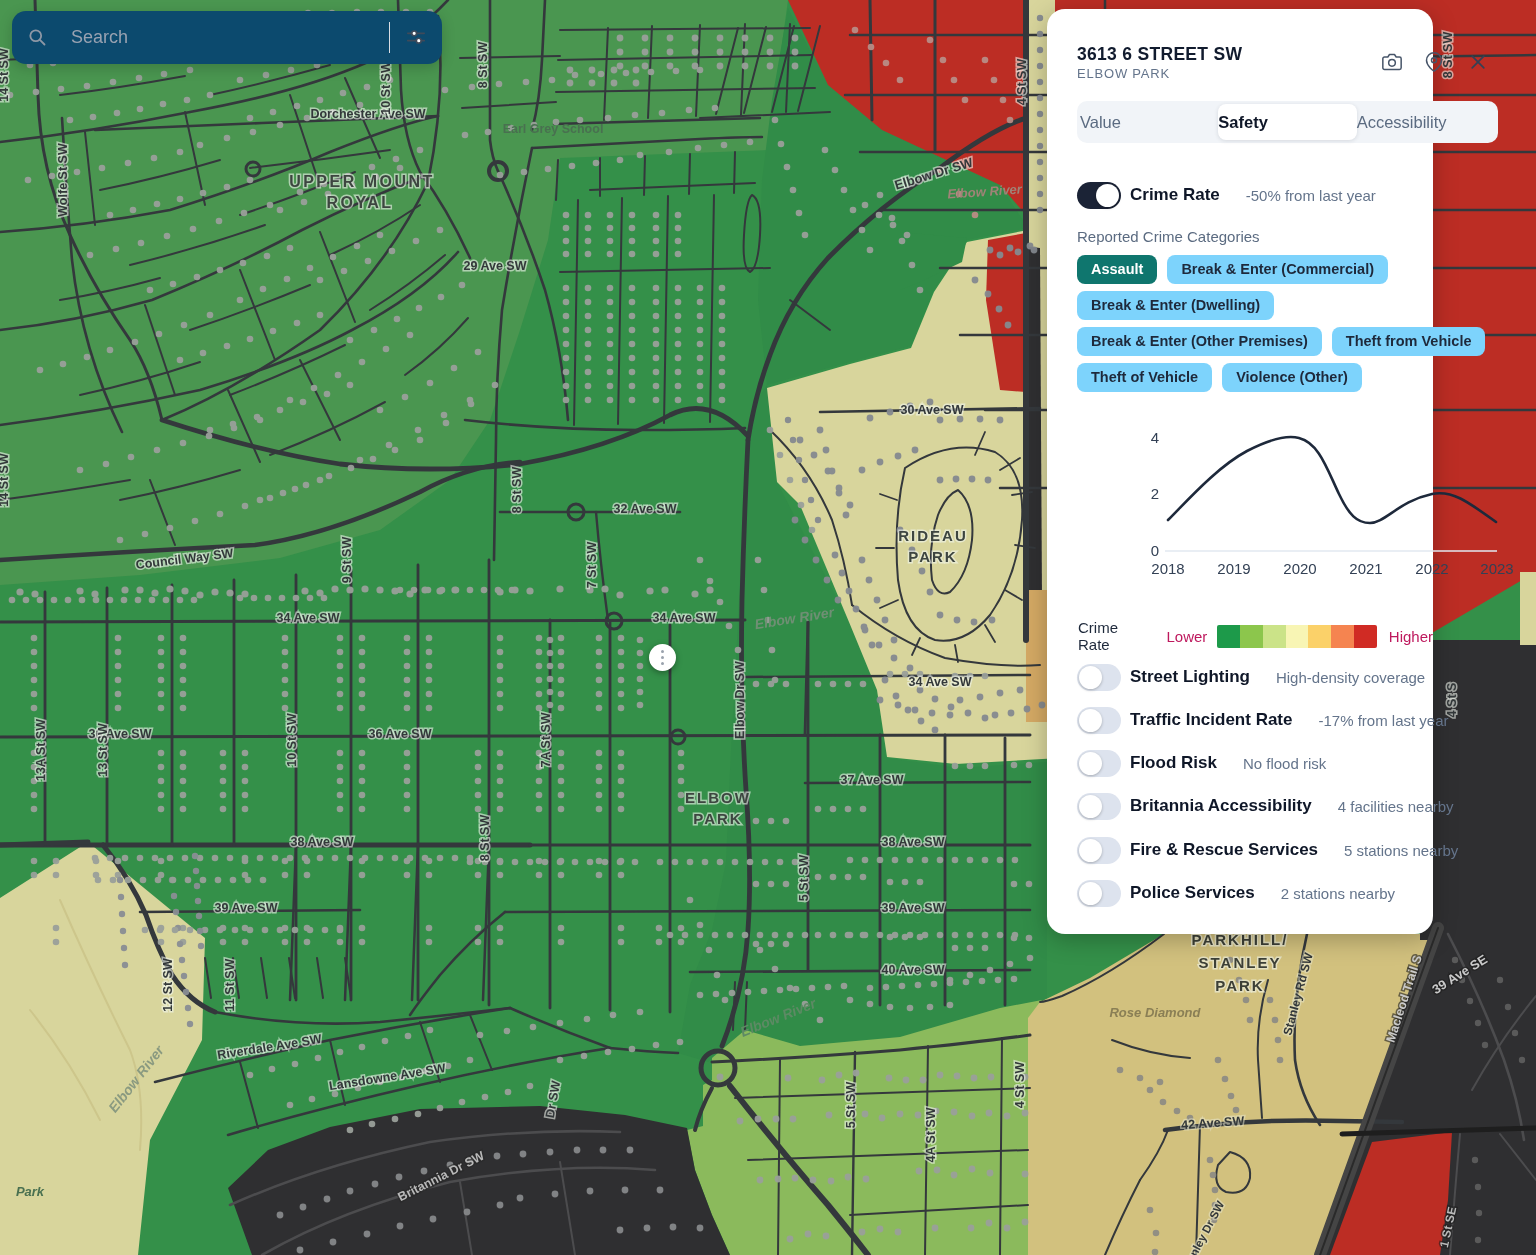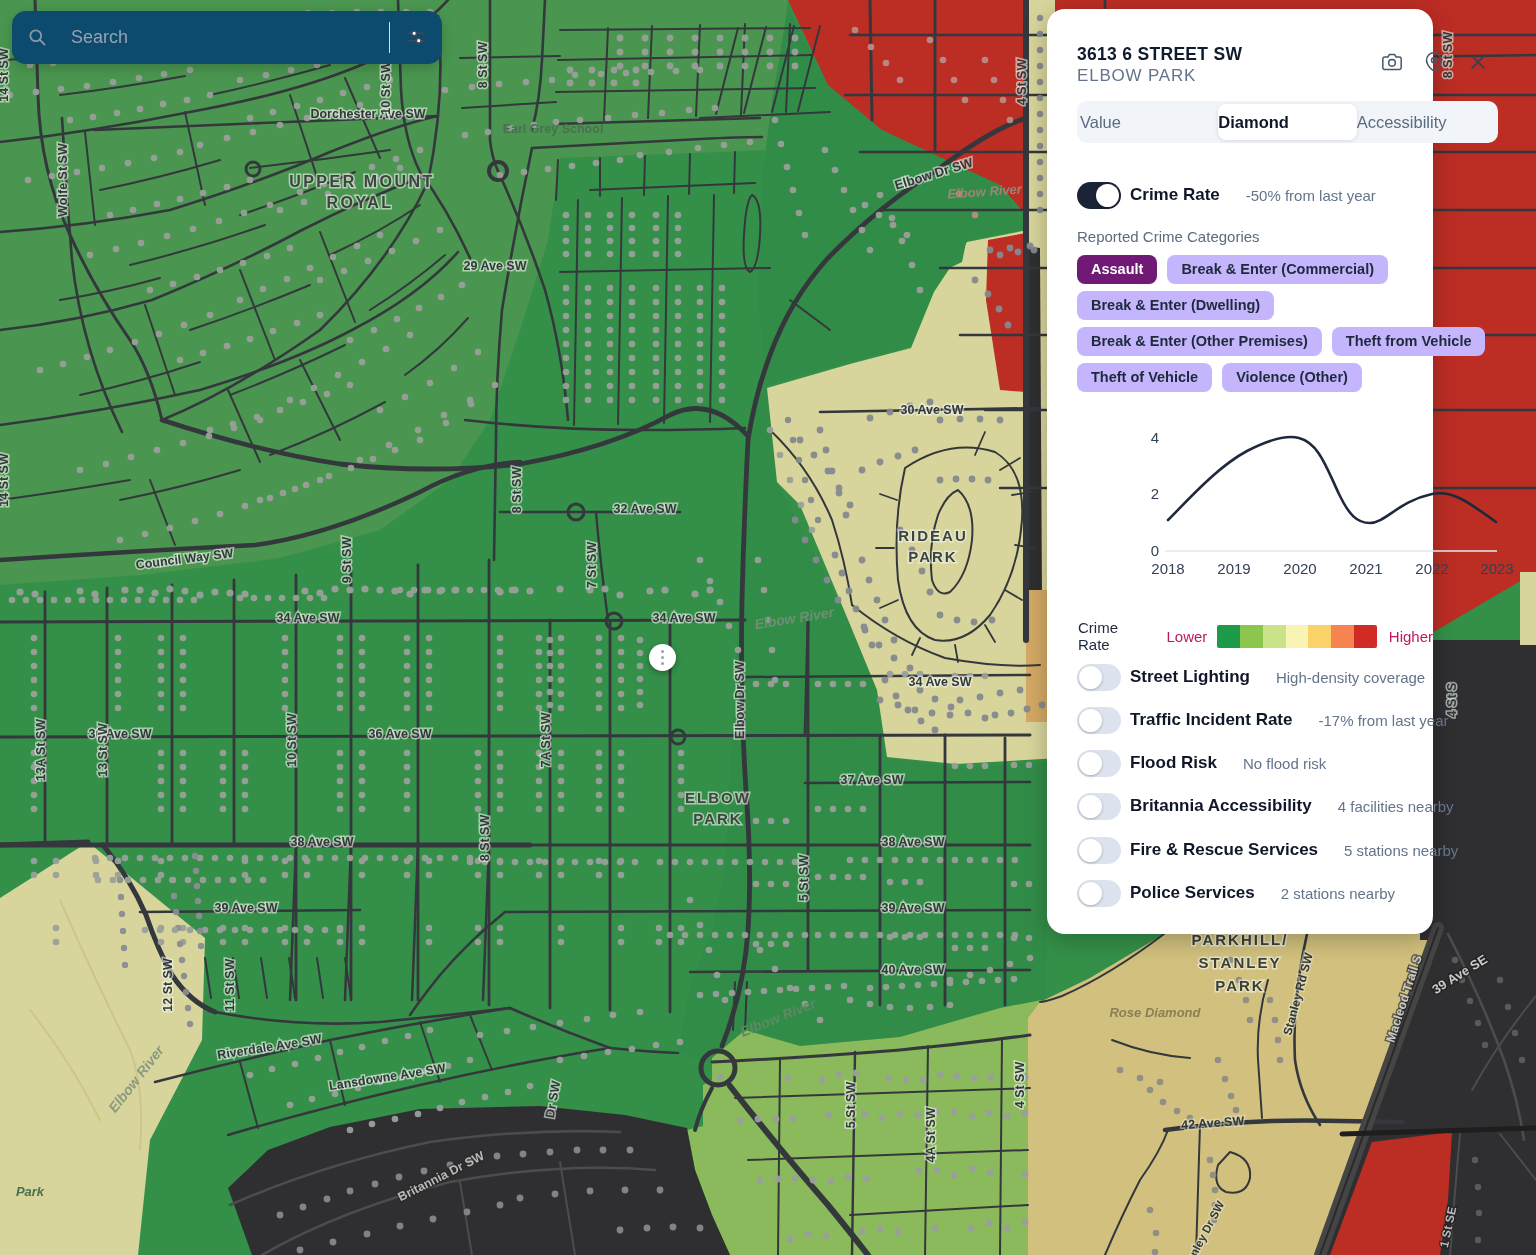--- a/index.html
+++ b/index.html
@@ -3,37 +3,37 @@
 *{margin:0;padding:0;box-sizing:border-box}
 html,body{width:1536px;height:1255px;overflow:hidden;font-family:"Liberation Sans",sans-serif}
 .stage{position:relative;width:1536px;height:1255px;overflow:hidden;background:#45924c}
 .search{position:absolute;left:12px;top:11px;width:430px;height:53px;background:#0c4a6e;border-radius:14px;box-shadow:0 4px 14px rgba(0,0,0,0.18)}
 .sptext{position:absolute;left:59px;top:16px;font-size:18px;color:#99a2b1}
 .sdiv{position:absolute;right:52px;top:11px;width:1px;height:31px;background:#d9dde3}
 .marker{position:absolute;left:649px;top:644px;width:27px;height:27px;background:#fff;border-radius:50%;box-shadow:0 2px 6px rgba(0,0,0,0.35);display:flex;flex-direction:column;align-items:center;justify-content:center;gap:2.5px}
 .marker i{width:3.6px;height:3.6px;border-radius:50%;background:#9aa2ad}
 .panel{position:absolute;left:1047px;top:9px;width:386px;height:925px;background:#fff;border-radius:18px;box-shadow:0 6px 24px rgba(0,0,0,0.25)}
 .ptitle{position:absolute;left:30px;top:35px;font-size:17.5px;font-weight:700;color:#111b2e;letter-spacing:0.3px}
-.psub{position:absolute;left:30px;top:57px;font-size:17px;color:#64748b;letter-spacing:0.8px}
+.psub{position:absolute;left:30px;top:57px;font-size:13px;color:#64748b;letter-spacing:0.8px}
 .pic{position:absolute;top:43px}
 .tabs{position:absolute;left:30px;top:92px;width:421px;height:42px;background:#f1f4f8;border-radius:10px;display:flex;align-items:center;padding:3px}
 .tab{flex:1;text-align:left;font-size:16.5px;color:#5b6b81;font-weight:500;line-height:36px}
 .tab.active{background:#fff;border-radius:8px;font-weight:700;color:#0f1728;box-shadow:0 1px 4px rgba(15,23,40,0.12)}
 .row{position:absolute;left:30px;height:28px;display:flex;align-items:center}
 .tg{width:44px;height:27px;border-radius:14px;background:#dde3ee;position:relative;flex:0 0 auto}
 .tg .knob{position:absolute;left:2px;top:2px;width:23px;height:23px;border-radius:50%;background:#fff;box-shadow:0 1px 3px rgba(0,0,0,0.25)}
 .tg.on{background:#1b2336}
 .tg.on .knob{left:19px}
 .lab{font-size:17px;font-weight:700;color:#0f1728;margin-left:9px;white-space:nowrap}
 .sub{font-size:15px;color:#64748b;margin-left:26px;white-space:nowrap}
 .seclabel{position:absolute;left:30px;top:219px;font-size:15px;color:#5b6b81}
 .chips{position:absolute;left:30px;top:246px;width:430px}
 .chipline{margin-bottom:7px;white-space:nowrap}
-.chip{display:inline-block;background:#c4b5fd;border-radius:8px;padding:6px 14px;font-size:14.5px;font-weight:700;color:#1e293b;margin-right:10px;line-height:17px}
-.chip.dark{background:#701a75;color:#fff}
+.chip{display:inline-block;background:#7dd3fc;border-radius:8px;padding:6px 14px;font-size:14.5px;font-weight:700;color:#1e293b;margin-right:10px;line-height:17px}
+.chip.dark{background:#0f766e;color:#fff}
 .legend{position:absolute;left:31px;top:610px;display:flex;align-items:center}
 .leglab{font-size:15px;color:#1e293b}
 .legsub{font-size:15px;color:#be185d}
 .bar{display:inline-flex;height:23px;margin:0 12px 0 10px;border-radius:2px;overflow:hidden}
 .bar i{width:24.2px;height:23px;display:inline-block}
 .chart{position:absolute;left:40px;top:400px}
 </style></head>
 <body>
 <div class="stage">
 
@@ -1552,21 +1552,21 @@
         <circle cx="12" cy="10" r="3"></circle>
       </svg>
 
   <svg class="pic" style="left:421px" width="20" height="20" viewBox="0 0 24 24" fill="none" stroke="#334155" stroke-width="2" stroke-linecap="round">
         <line x1="5" y1="5" x2="19" y2="19"></line>
         <line x1="19" y1="5" x2="5" y2="19"></line>
       </svg>
 
   <div class="tabs">
     <div class="tab">Value</div>
-    <div class="tab active">Diamond</div>
+    <div class="tab active">Safety</div>
     <div class="tab">Accessibility</div>
   </div>
 
   <div class="row" style="top:172px">
     <div class="tg on">
           <div class="knob"></div>
         </div>
     <div class="lab">Crime Rate</div>
     <div class="sub">-50% from last year</div>
   </div>

